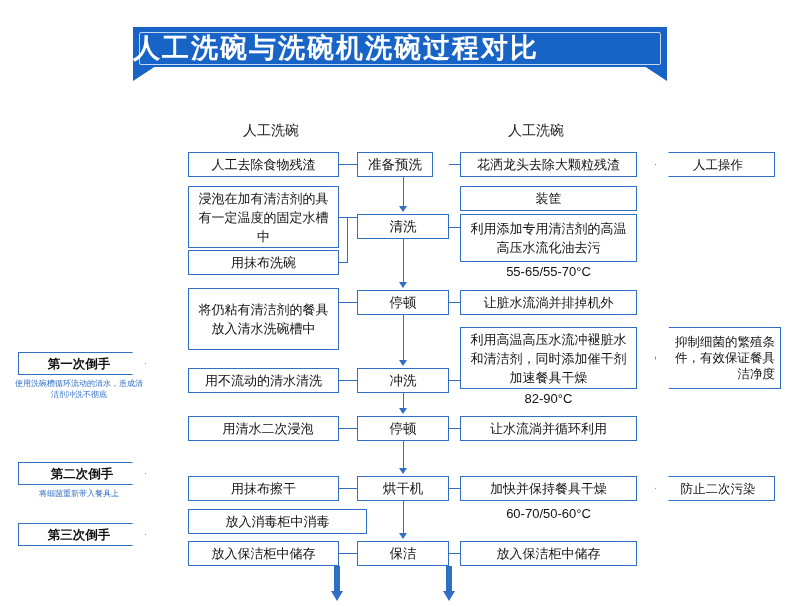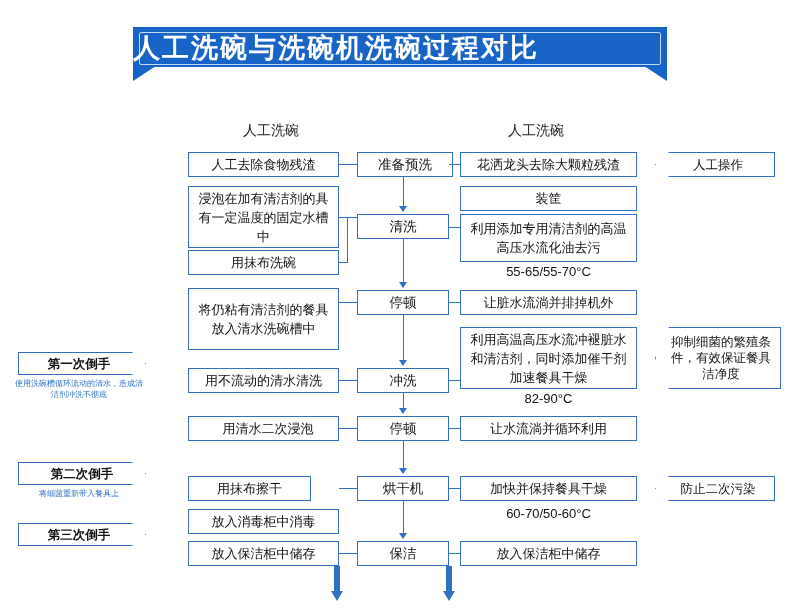--- a/index.html
+++ b/index.html
@@ -98,21 +98,21 @@
   
   .callout {
     position: absolute;
     box-sizing: border-box;
     font-size: 12.5px;
     line-height: 16px;
     color: #111;
     display: flex;
     align-items: center;
     justify-content: center;
-    text-align: center;
+    text-align: right;
     padding: 0 6px 0 12px;
   }
   .callout .shape {
     position: absolute;
     inset: 0;
     border: 1px solid #2f6fc4;
     background: #fff;
     box-sizing: border-box;
     clip-path: polygon(14px 0, 100% 0, 100% 100%, 14px 100%, 0 50%);
     z-index: 0;
@@ -187,21 +187,21 @@
 
   <div class="banner">
     <div class="ribbon"></div>
     <div class="ribbon-inner"></div>
     <div class="title-text">人工洗碗与洗碗机洗碗过程对比</div>
   </div>
 
   <div class="col-head" style="left:243px; top:122px;">人工洗碗</div>
   <div class="col-head" style="left:508px; top:122px;">人工洗碗</div>
 
-  <div class="box mid" style="left:357px; top:152px; width:96px; height:25px;">准备预洗</div>
+  <div class="box mid" style="left:357px; top:152px; width:76px; height:25px;">准备预洗</div>
   <div class="box mid" style="left:357px; top:214px; width:92px; height:25px;">清洗</div>
   <div class="box mid" style="left:357px; top:290px; width:92px; height:25px;">停顿</div>
   <div class="box mid" style="left:357px; top:368px; width:92px; height:25px;">冲洗</div>
   <div class="box mid" style="left:357px; top:416px; width:92px; height:25px;">停顿</div>
   <div class="box mid" style="left:357px; top:476px; width:92px; height:25px;">烘干机</div>
   <div class="box mid" style="left:357px; top:541px; width:92px; height:25px;">保洁</div>
 
   <div class="vline" style="left:403px; top:177px; height:30px;"></div>
   <div class="arrow-down" style="left:399px; top:206px;"></div>
   <div class="vline" style="left:403px; top:239px; height:44px;"></div>
@@ -214,22 +214,22 @@
   <div class="arrow-down" style="left:399px; top:468px;"></div>
   <div class="vline" style="left:403px; top:501px; height:33px;"></div>
   <div class="arrow-down" style="left:399px; top:533px;"></div>
 
   <div class="box" style="left:188px; top:152px; width:151px; height:25px;">人工去除食物残渣</div>
   <div class="box" style="left:188px; top:186px; width:151px; height:62px; line-height:19px;">浸泡在加有清洁剂的具有一定温度的固定水槽中</div>
   <div class="box" style="left:188px; top:250px; width:151px; height:25px;">用抹布洗碗</div>
   <div class="box" style="left:188px; top:288px; width:151px; height:62px; line-height:19px;">将仍粘有清洁剂的餐具放入清水洗碗槽中</div>
   <div class="box" style="left:188px; top:368px; width:151px; height:25px;">用不流动的清水清洗</div>
   <div class="box" style="left:188px; top:416px; width:151px; height:25px;padding-left:13px;">用清水二次浸泡</div>
-  <div class="box" style="left:188px; top:476px; width:123px; height:25px;">用抹布擦干</div>
-  <div class="box" style="left:188px; top:509px; width:151px; height:25px;">放入消毒柜中消毒</div>
+  <div class="box" style="left:188px; top:476px; width:151px; height:25px;">用抹布擦干</div>
+  <div class="box" style="left:188px; top:509px; width:179px; height:25px;">放入消毒柜中消毒</div>
   <div class="box" style="left:188px; top:541px; width:151px; height:25px;">放入保洁柜中储存</div>
 
   <div class="hline" style="left:339px; top:164px; width:18px;"></div>
   <div class="hline" style="left:347px; top:217px; width:10px;"></div>
   <div class="vline" style="left:347px; top:217px; height:46px;"></div>
   <div class="hline" style="left:339px; top:217px; width:8px;"></div>
   <div class="hline" style="left:339px; top:262px; width:8px;"></div>
   <div class="hline" style="left:339px; top:302px; width:18px;"></div>
   <div class="hline" style="left:339px; top:380px; width:18px;"></div>
   <div class="hline" style="left:339px; top:428px; width:18px;"></div>

